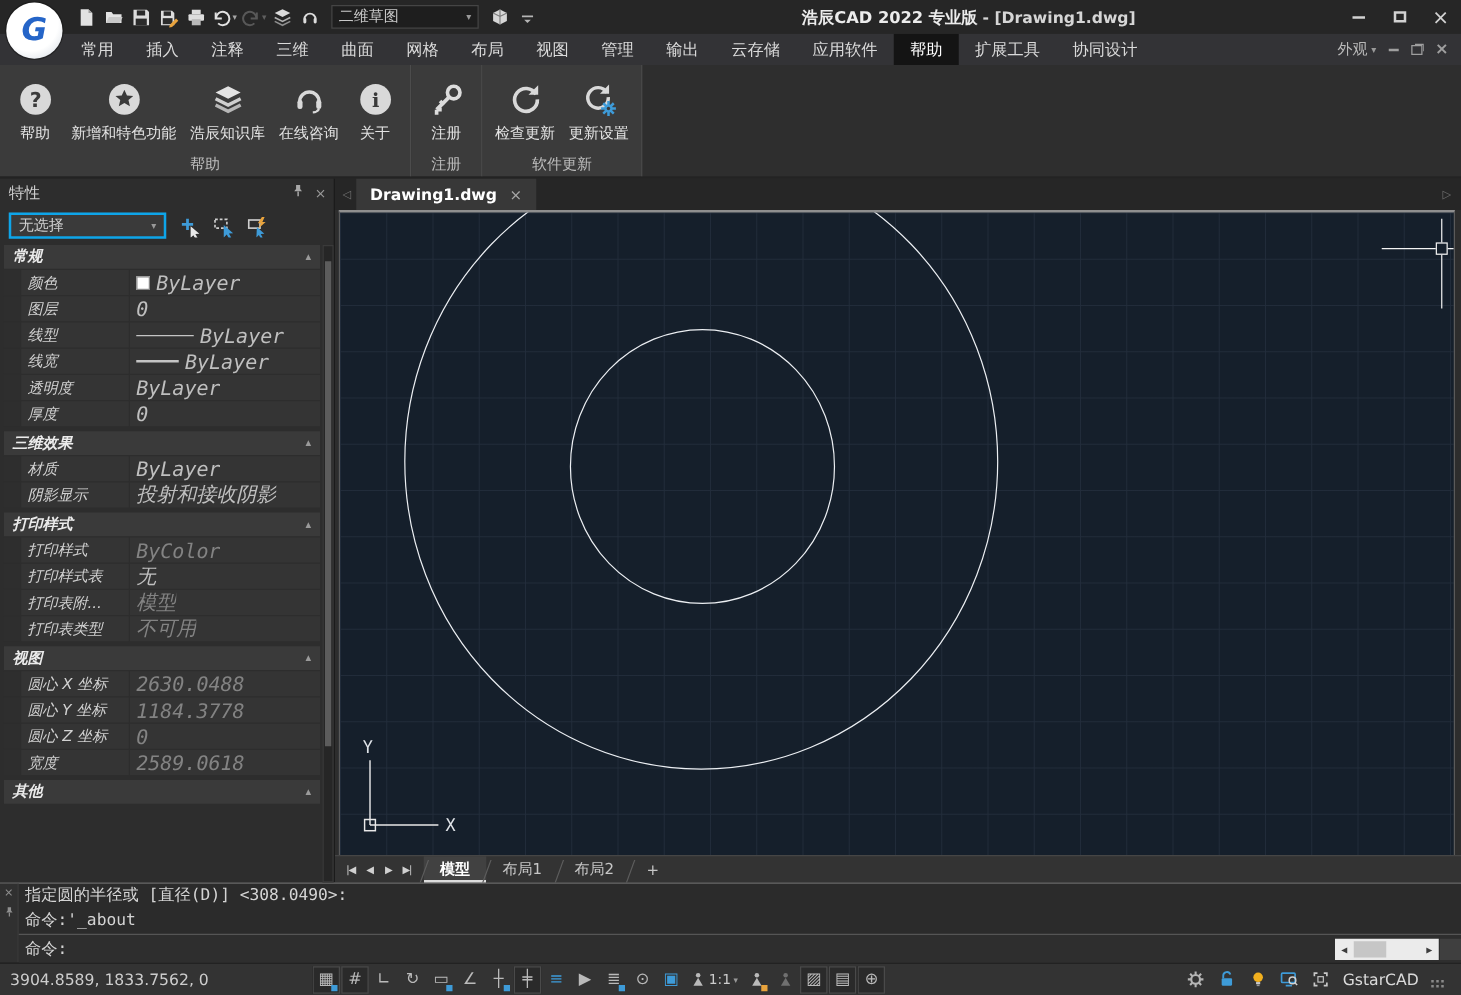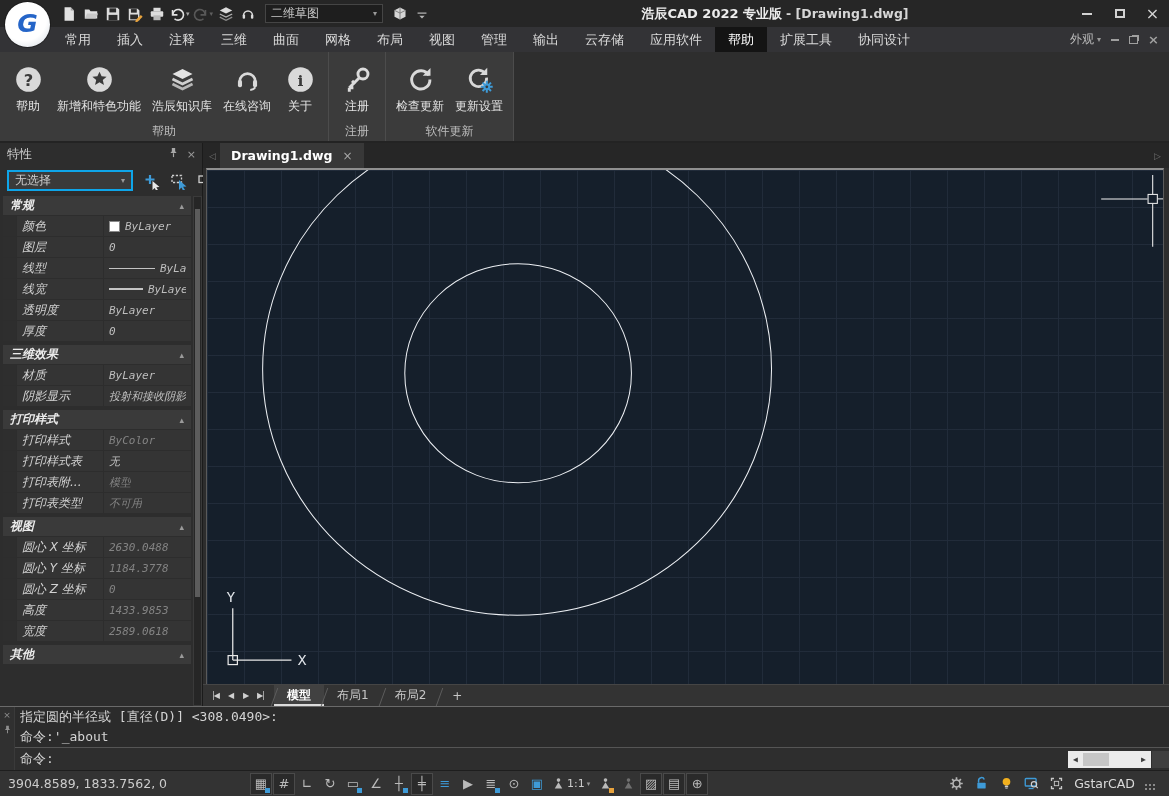--- a/index.html
+++ b/index.html
@@ -45,37 +45,37 @@
 .rgroup{background:#3b3b3b;display:flex;flex-direction:column;border-right:1px solid #4c4c4c;}
 .rbtns{flex:1;display:flex;align-items:center;padding:4px 5px 0;gap:1px;}
 .rbtn{display:flex;flex-direction:column;align-items:center;justify-content:flex-start;padding:1px 5px;color:#e3e3e3;min-width:46px;}
 .rbtn svg{width:31px;height:31px;margin-bottom:3px;}
 .rlabel{font-size:12px;white-space:nowrap;}
 .rgl{height:19px;display:flex;align-items:center;justify-content:center;color:#bdbdbd;font-size:12px;}
 .rfill{flex:1;background:#2e2e2e;}
 
 
 .main{flex:1;display:flex;min-height:0;}
-.props{width:203px;background:#2d2d2d;border-right:1px solid #1b1b1b;display:flex;flex-direction:column;flex:0 0 auto;padding-left:3px;}
+.props{width:268px;background:#2d2d2d;border-right:1px solid #1b1b1b;display:flex;flex-direction:column;flex:0 0 auto;padding-left:3px;}
 .props-h{height:22px;display:flex;align-items:center;padding:0 6px 0 4px;color:#cfcfcf;font-size:12.5px;}
 .props-h .sp{margin-left:auto;display:flex;gap:8px;align-items:center;color:#9a9a9a;font-size:11px;}
 .props-h svg{width:11px;height:11px;}
 .combo-row{height:31px;display:flex;align-items:center;padding:0 4px;gap:5px;flex:0 0 auto;}
 .combo{flex:0 0 126px;height:21px;background:#3a3a3a;border:2px solid #0ea5e9;display:flex;align-items:center;padding:0 6px;color:#cfcfcf;}
 .combo .dd{margin-left:auto;color:#9a9a9a;font-size:8px;}
 .ptool{width:27px;height:23px;display:flex;align-items:center;justify-content:center;}
 .ptool svg{width:18px;height:18px;}
 .props-body{flex:1;position:relative;padding-right:11px;overflow:hidden;display:flex;flex-direction:column;}
 .sec{display:flex;flex-direction:column;margin-bottom:3px;font-style:italic;}
 .sec-h{height:19px;background:#3a3a3a;display:flex;align-items:center;padding:0 7px;font-weight:bold;color:#ebebeb;margin-bottom:1px;flex:0 0 auto;}
 .sec-h .car{margin-left:auto;color:#9a9a9a;font-size:9px;}
 .prow{height:20px;display:flex;align-items:stretch;margin-bottom:1px;flex:0 0 auto;}
 .gut{width:13px;background:#2e2e2e;margin-right:1px;}
 .plabel{width:86px;background:#343434;display:flex;align-items:center;padding:0 5px;color:#d2d2d2;margin-right:1px;font-size:12px;white-space:nowrap;overflow:hidden;flex:0 0 auto;}
-.pval{flex:1;background:#343434;display:flex;align-items:center;padding:0 5px;gap:5px;font-family:"DejaVu Sans Mono","Liberation Mono",monospace;font-size:11px;color:#bfbfbf;min-width:0;}
+.pval{flex:1;background:#343434;display:flex;align-items:center;padding:0 5px;gap:5px;font-family:"DejaVu Sans Mono","Liberation Mono",monospace;font-size:16px;color:#bfbfbf;min-width:0;}
 .vtext{white-space:nowrap;overflow:hidden;}
 .vtext.dim{color:#838383;}
 .swatch{width:11px;height:11px;background:#ffffff;border:1px solid #8a8a8a;flex:0 0 auto;}
 .lns{height:0;border-top:1px solid #c4c4c4;width:46px;flex:0 0 auto;}
 .lns.thick{border-top-width:2px;width:34px;}
 .pscroll{position:absolute;right:0;top:0;bottom:0;width:9px;background:#262626;border:1px solid #3a3a3a;}
 .pthumb{position:absolute;left:1px;right:1px;top:12px;height:388px;background:#5c5c5c;}
 
 
 .docarea{flex:1;display:flex;flex-direction:column;min-width:0;background:#2d2d2d;}
@@ -538,27 +538,20 @@
             </div>
             <div class="prow">
               <span class="gut"></span>
               <span class="plabel">圆心 Z 坐标</span>
               <span class="pval">
                 <span class="vtext dim">0</span>
               </span>
             </div>
             <div class="prow">
               <span class="gut"></span>
-              <span class="plabel">高度</span>
-              <span class="pval">
-                <span class="vtext dim">1433.9853</span>
-              </span>
-            </div>
-            <div class="prow">
-              <span class="gut"></span>
               <span class="plabel">宽度</span>
               <span class="pval">
                 <span class="vtext dim">2589.0618</span>
               </span>
             </div>
           </div>
           <div class="sec">
             <div class="sec-h">
               <span>其他</span>
               <span class="car">▴</span>

